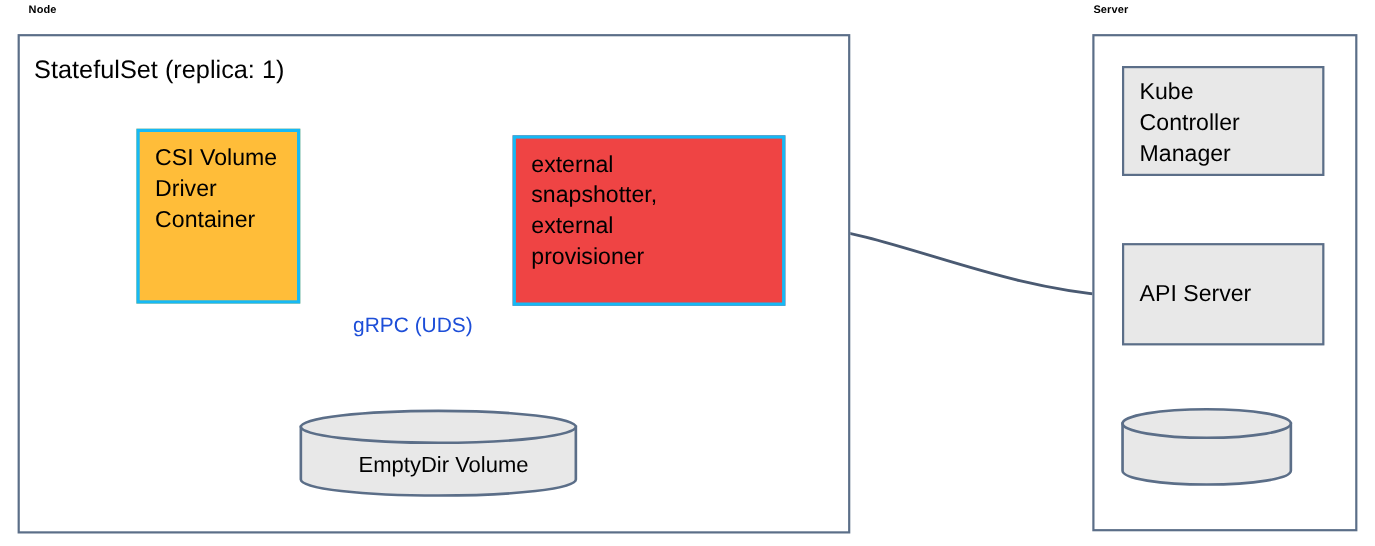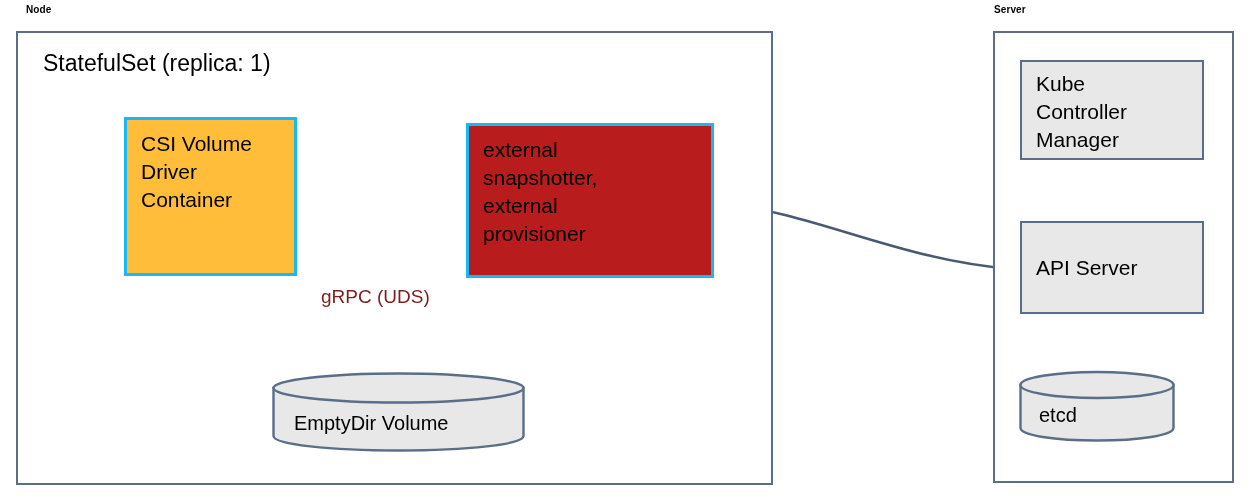--- a/index.html
+++ b/index.html
@@ -63,21 +63,21 @@
     font-size: 21px;
     line-height: 1.33;
     color: #000000;
     white-space: pre-line;
   }
   .node-box.csi-driver {
     background: #ffbd39;
     border: 3px solid #16b9f5;
   }
   .node-box.external-ctrls {
-    background: #b91c1c;
+    background: #ef4444;
     border: 3px solid #16b9f5;
   }
   .node-box.master-comp {
     background: #e8e8e8;
     border: 2px solid #5b6e88;
     padding: 8px 0 0 14px;
   }
   .node-box.api-server {
     display: flex;
     align-items: center;
@@ -106,21 +106,21 @@
   .cylinder-label.left-align {
     text-align: left;
     padding-left: 22px;
     box-sizing: border-box;
   }
 
   
   .edge-label {
     position: absolute;
     font-size: 19px;
-    color: #7f1d1d;
+    color: #1d4ed8;
     white-space: nowrap;
     background: transparent;
   }
 </style>
 </head>
 <body>
 
 <div id="canvas">
 
   <svg id="wires" viewBox="0 0 1250 496" xmlns="http://www.w3.org/2000/svg">
@@ -141,52 +141,51 @@
 
     <line x1="1113" y1="166" x2="1113" y2="215" stroke="#4a5a72" stroke-width="2.8" marker-start="url(#arrowStart)" marker-end="url(#arrowEnd)"></line>
 
     <line x1="1096" y1="368" x2="1099" y2="320" stroke="#4a5a72" stroke-width="2.8" marker-start="url(#arrowStart)" marker-end="url(#arrowEnd)"></line>
   </svg>
 
   <div class="group-caption" style="left:26px; top:4px;">Node</div>
 
   <div class="container-box" style="left:16px; top:31px; width:757px; height:454px;"></div>
 
-  <div class="statefulset-title" style="left:31px; top:52px;margin-left:12px;">StatefulSet (replica: 1)</div>
+  <div class="statefulset-title" style="left:31px; top:52px;">StatefulSet (replica: 1)</div>
 
-  <div class="node-box csi-driver" style="left:124px; top:117px; width:173px; height:159px;">CSI Volume
+  <div class="node-box csi-driver" style="left:124px; top:117px; width:149px; height:159px;">CSI Volume
 Driver
 Container</div>
 
   <div class="node-box external-ctrls" style="left:466px; top:123px; width:248px; height:155px;">external
 snapshotter,
 external
 provisioner</div>
 
   <div class="cylinder" style="left:272px; top:372px; width:253px; height:80px;">
     <svg width="253" height="80" viewBox="0 0 253 80" xmlns="http://www.w3.org/2000/svg">
       <path d="M1.5,16 L1.5,64 C1.5,72.3 57.8,78.5 126.5,78.5 C195.2,78.5 251.5,72.3 251.5,64 L251.5,16 Z" fill="#e8e8e8" stroke="#5b6e88" stroke-width="2.4"></path>
       <ellipse cx="126.5" cy="16" rx="125" ry="14.5" fill="#e8e8e8" stroke="#5b6e88" stroke-width="2.4"></ellipse>
     </svg>
-    <div class="cylinder-label left-align" style="top:40px;">EmptyDir Volume</div>
+    <div class="cylinder-label left-align" style="top:40px;margin-left:32px;">EmptyDir Volume</div>
   </div>
 
   <div class="edge-label" style="left:321px; top:286px;">gRPC (UDS)</div>
 
   <div class="group-caption" style="left:994px; top:4px;">Server</div>
 
   <div class="container-box" style="left:993px; top:31px; width:241px; height:452px;"></div>
 
   <div class="node-box master-comp" style="left:1020px; top:60px; width:184px; height:100px;">Kube
 Controller
 Manager</div>
 
   <div class="node-box master-comp api-server" style="left:1020px; top:221px; width:184px; height:93px;">API Server</div>
 
   <div class="cylinder" style="left:1019px; top:371px; width:156px; height:72px;">
     <svg width="156" height="72" viewBox="0 0 156 72" xmlns="http://www.w3.org/2000/svg">
       <path d="M1.5,14 L1.5,57 C1.5,64.2 35.8,69.5 78,69.5 C120.2,69.5 154.5,64.2 154.5,57 L154.5,14 Z" fill="#e8e8e8" stroke="#5b6e88" stroke-width="2.4"></path>
       <ellipse cx="78" cy="14" rx="76.5" ry="13" fill="#e8e8e8" stroke="#5b6e88" stroke-width="2.4"></ellipse>
     </svg>
-    <div class="cylinder-label left-align" style="top:33px; padding-left:20px;">etcd</div>
   </div>
 
 </div>
 
 </body></html>

